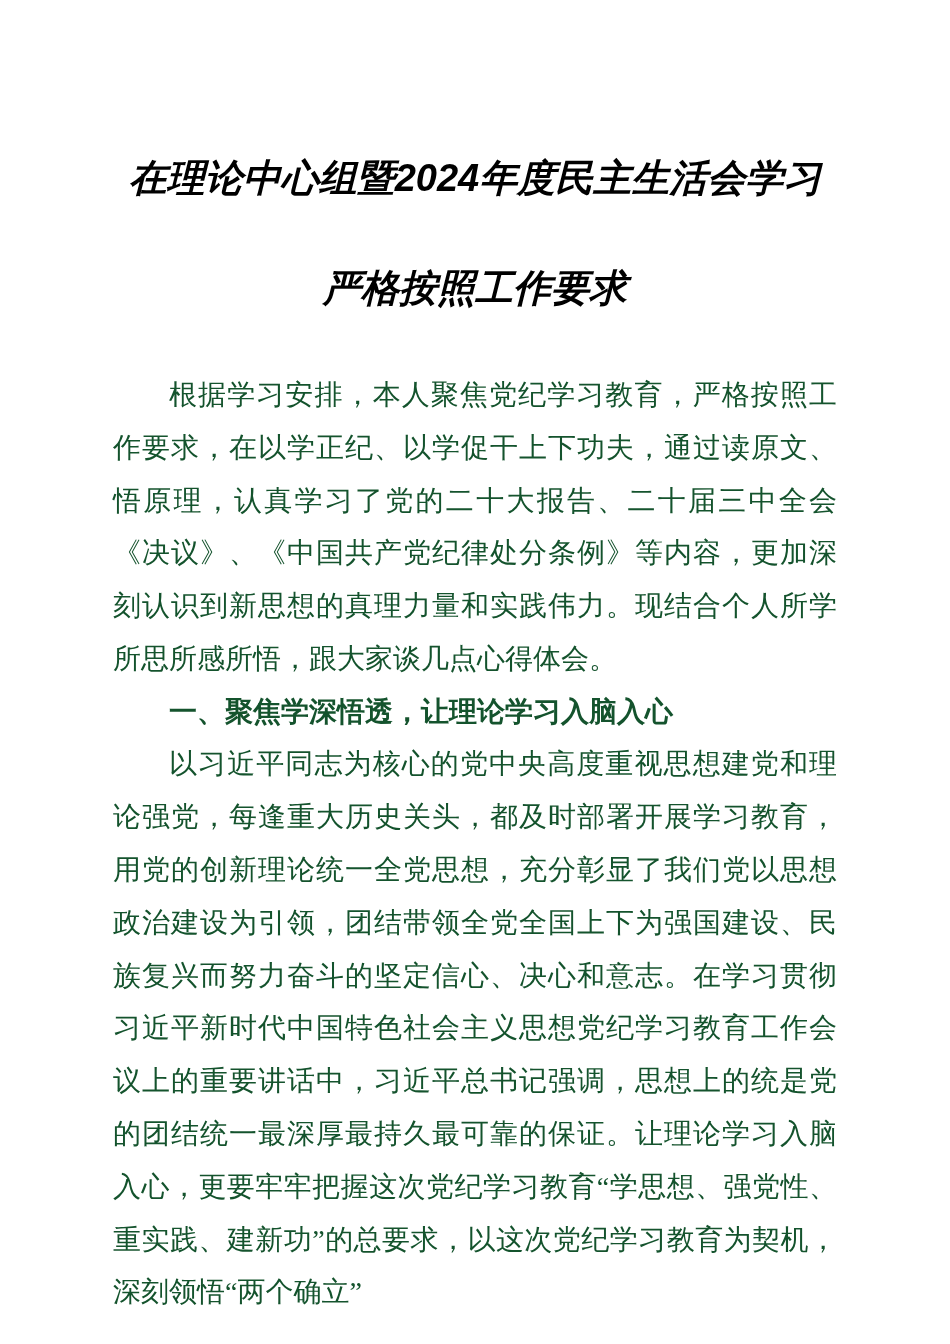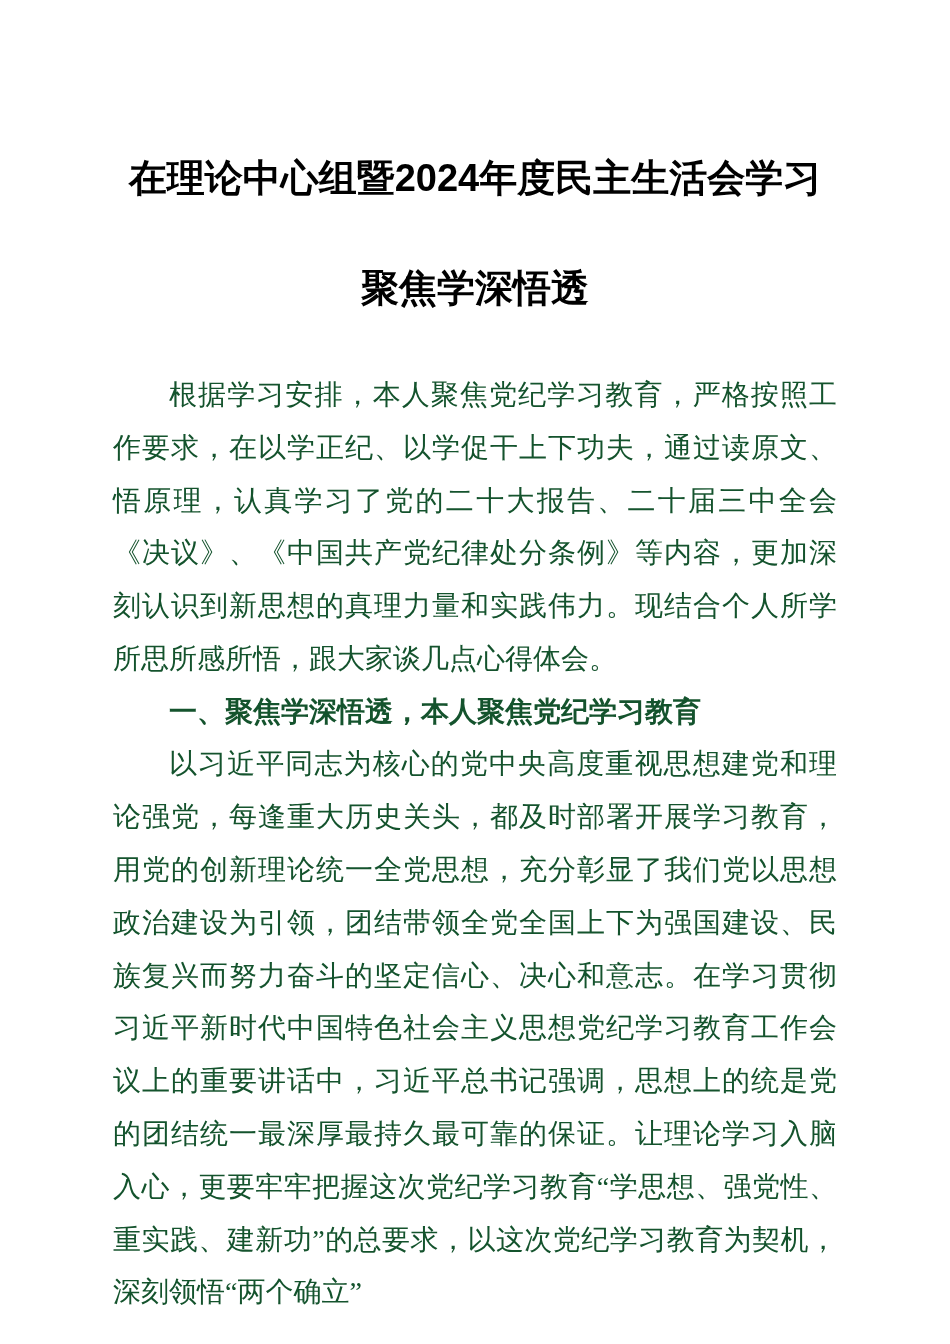--- a/index.html
+++ b/index.html
@@ -24,20 +24,21 @@
     font-family: "Liberation Sans", sans-serif;
     font-weight: 700;
     font-size: 38px;
     text-align: center;
     color: #000000;
   }
   .doc-title .title-line {
     display: block;
     line-height: 110px;
     white-space: nowrap;
+    font-style: italic;
   }
   .doc-body {
     margin-top: 6px;
     font-family: "Liberation Serif", serif;
     font-size: 28px;
     line-height: 52.8px;
     text-align: justify;
     text-justify: inter-ideograph;
     color: #14532d;
   }
@@ -50,22 +51,22 @@
     font-weight: 700;
   }
 </style>
 </head>
 <body>
 
 <div class="page">
 
   <h1 class="doc-title">
     <span class="title-line">在理论中心组暨2024年度民主生活会学习</span>
-    <span class="title-line">聚焦学深悟透</span>
+    <span class="title-line">严格按照工作要求</span>
   </h1>
 
   <div class="doc-body">
     <p>根据学习安排，本人聚焦党纪学习教育，严格按照工作要求，在以学正纪、以学促干上下功夫，通过读原文、悟原理，认真学习了党的二十大报告、二十届三中全会《决议》、《中国共产党纪律处分条例》等内容，更加深刻认识到新思想的真理力量和实践伟力。现结合个人所学所思所感所悟，跟大家谈几点心得体会。</p>
-    <p class="section-heading">一、聚焦学深悟透，本人聚焦党纪学习教育</p>
+    <p class="section-heading">一、聚焦学深悟透，让理论学习入脑入心</p>
     <p>以习近平同志为核心的党中央高度重视思想建党和理论强党，每逢重大历史关头，都及时部署开展学习教育，用党的创新理论统一全党思想，充分彰显了我们党以思想政治建设为引领，团结带领全党全国上下为强国建设、民族复兴而努力奋斗的坚定信心、决心和意志。在学习贯彻习近平新时代中国特色社会主义思想党纪学习教育工作会议上的重要讲话中，习近平总书记强调，思想上的统是党的团结统一最深厚最持久最可靠的保证。让理论学习入脑入心，更要牢牢把握这次党纪学习教育“学思想、强党性、重实践、建新功”的总要求，以这次党纪学习教育为契机，深刻领悟“两个确立”</p>
   </div>
 
 </div>
 
 </body></html>

